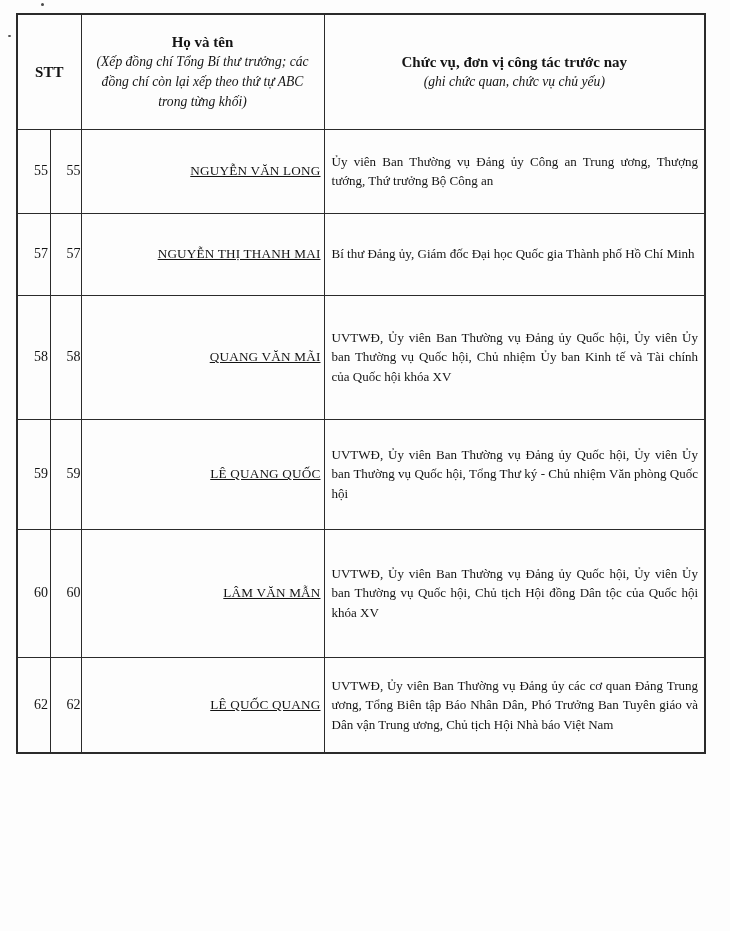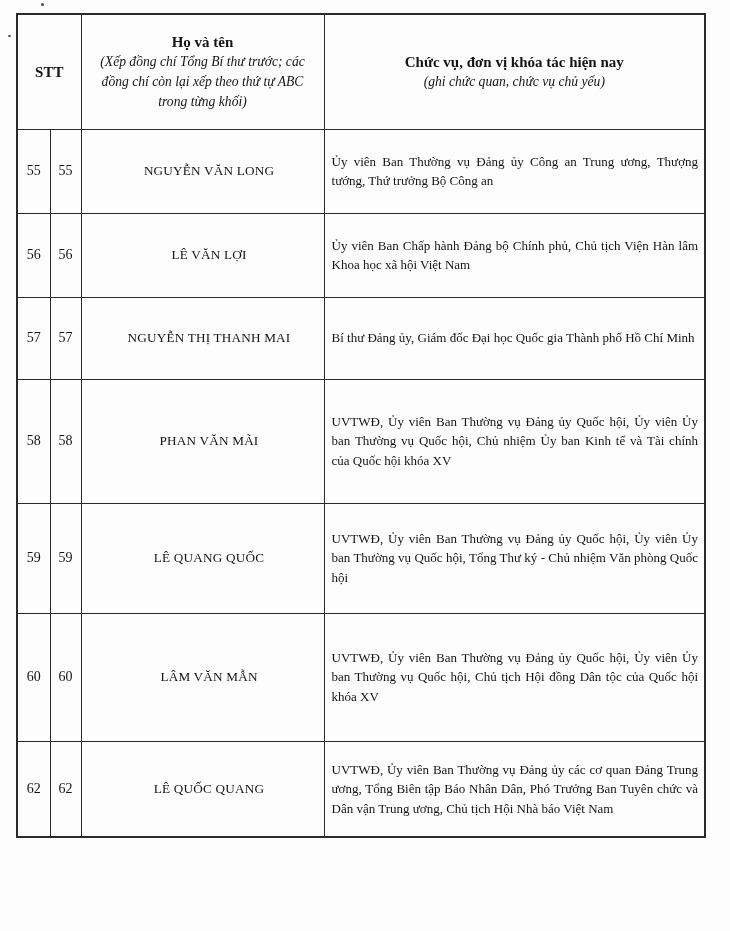--- a/index.html
+++ b/index.html
@@ -49,27 +49,28 @@
   }
   .hdr-note {
     font-weight: normal;
     font-style: italic;
     font-size: 13.6px;
     line-height: 1.45;
   }
   td.num {
     text-align: center;
     font-size: 14px;
-    padding: 8px;
+    padding: 16px;
   }
   td.name {
-    text-align: center;
+    text-align: right;
     font-size: 13.2px;
     padding: 0 3px 0 16px;
     letter-spacing: 0.2px;
+    text-decoration: underline;
   }
   td.pos {
     text-align: justify;
     font-size: 13px;
     line-height: 1.5;
     padding: 3px 6px 3px 7px;
   }
 </style>
 </head>
 <body>
@@ -87,53 +88,47 @@
       <col style="width:381px">
     </colgroup>
 
     <tbody>
         <tr style="height:115px">
       <th class="hdr" colspan="2">
         <div class="hdr-title">STT</div>
       </th>
       <th class="hdr">
         <div class="hdr-title">Họ và tên</div>
-        <div class="hdr-note">(Xếp đồng chí Tổng Bí thư trước; các đồng chí còn lại xếp theo thứ tự ABC trong từng khối)</div>
+        <div class="hdr-note">(Xếp đồng chí Tổng Bí thư trưởng; các đồng chí còn lại xếp theo thứ tự ABC trong từng khối)</div>
       </th>
       <th class="hdr">
-        <div class="hdr-title">Chức vụ, đơn vị khóa tác hiện nay</div>
+        <div class="hdr-title">Chức vụ, đơn vị công tác trước nay</div>
         <div class="hdr-note">(ghi chức quan, chức vụ chủ yếu)</div>
       </th>
     </tr>
 
     <tr style="height:84px">
       <td class="num">55</td>
       <td class="num">55</td>
       <td class="name">NGUYỄN VĂN LONG</td>
       <td class="pos">Ủy viên Ban Thường vụ Đảng ủy Công an Trung ương, Thượng tướng, Thứ trưởng Bộ Công an</td>
     </tr>
 
-    <tr style="height:84px">
-      <td class="num">56</td>
-      <td class="num">56</td>
-      <td class="name">LÊ VĂN LỢI</td>
-      <td class="pos">Ủy viên Ban Chấp hành Đảng bộ Chính phủ, Chủ tịch Viện Hàn lâm Khoa học xã hội Việt Nam</td>
-    </tr>
 
     <tr style="height:82px">
       <td class="num">57</td>
       <td class="num">57</td>
       <td class="name">NGUYỄN THỊ THANH MAI</td>
       <td class="pos">Bí thư Đảng ủy, Giám đốc Đại học Quốc gia Thành phố Hồ Chí Minh</td>
     </tr>
 
     <tr style="height:124px">
       <td class="num">58</td>
       <td class="num">58</td>
-      <td class="name">PHAN VĂN MÃI</td>
+      <td class="name">QUANG VĂN MÃI</td>
       <td class="pos">UVTWĐ, Ủy viên Ban Thường vụ Đảng ủy Quốc hội, Ủy viên Ủy ban Thường vụ Quốc hội, Chủ nhiệm Ủy ban Kinh tế và Tài chính của Quốc hội khóa XV</td>
     </tr>
 
     <tr style="height:110px">
       <td class="num">59</td>
       <td class="num">59</td>
       <td class="name">LÊ QUANG QUỐC</td>
       <td class="pos">UVTWĐ, Ủy viên Ban Thường vụ Đảng ủy Quốc hội, Ủy viên Ủy ban Thường vụ Quốc hội, Tổng Thư ký - Chủ nhiệm Văn phòng Quốc hội</td>
     </tr>
 
@@ -142,18 +137,18 @@
       <td class="num">60</td>
       <td class="name">LÂM VĂN MẪN</td>
       <td class="pos">UVTWĐ, Ủy viên Ban Thường vụ Đảng ủy Quốc hội, Ủy viên Ủy ban Thường vụ Quốc hội, Chủ tịch Hội đồng Dân tộc của Quốc hội khóa XV</td>
     </tr>
 
 
     <tr style="height:96px">
       <td class="num">62</td>
       <td class="num">62</td>
       <td class="name">LÊ QUỐC QUANG</td>
-      <td class="pos">UVTWĐ, Ủy viên Ban Thường vụ Đảng ủy các cơ quan Đảng Trung ương, Tổng Biên tập Báo Nhân Dân, Phó Trưởng Ban Tuyên chức và Dân vận Trung ương, Chủ tịch Hội Nhà báo Việt Nam</td>
+      <td class="pos">UVTWĐ, Ủy viên Ban Thường vụ Đảng ủy các cơ quan Đảng Trung ương, Tổng Biên tập Báo Nhân Dân, Phó Trưởng Ban Tuyên giáo và Dân vận Trung ương, Chủ tịch Hội Nhà báo Việt Nam</td>
     </tr>
 
   </tbody>
     </table>
 </div>
 
 </body></html>

